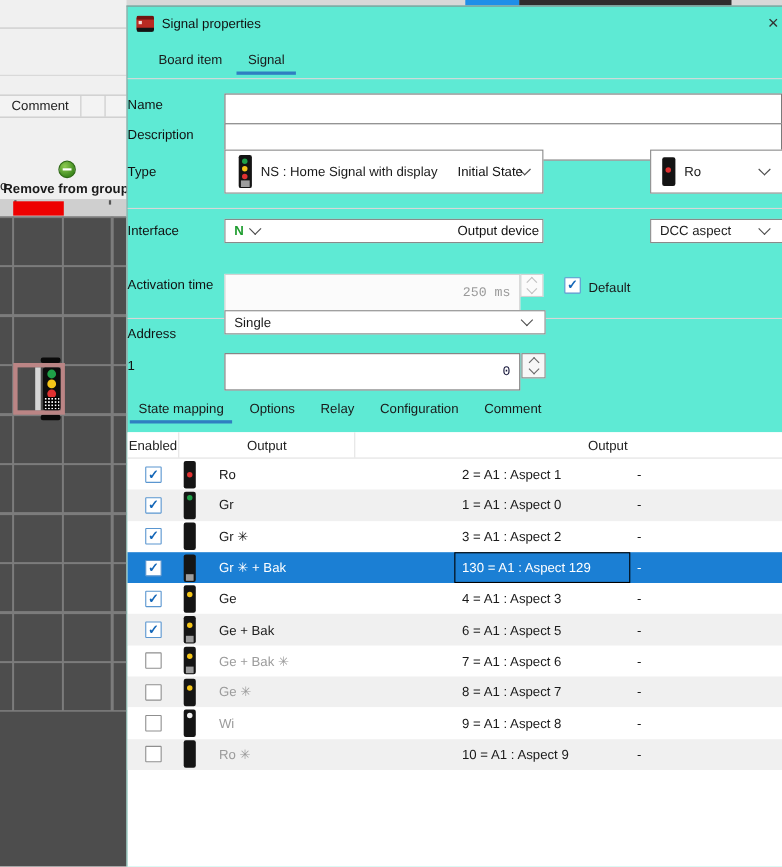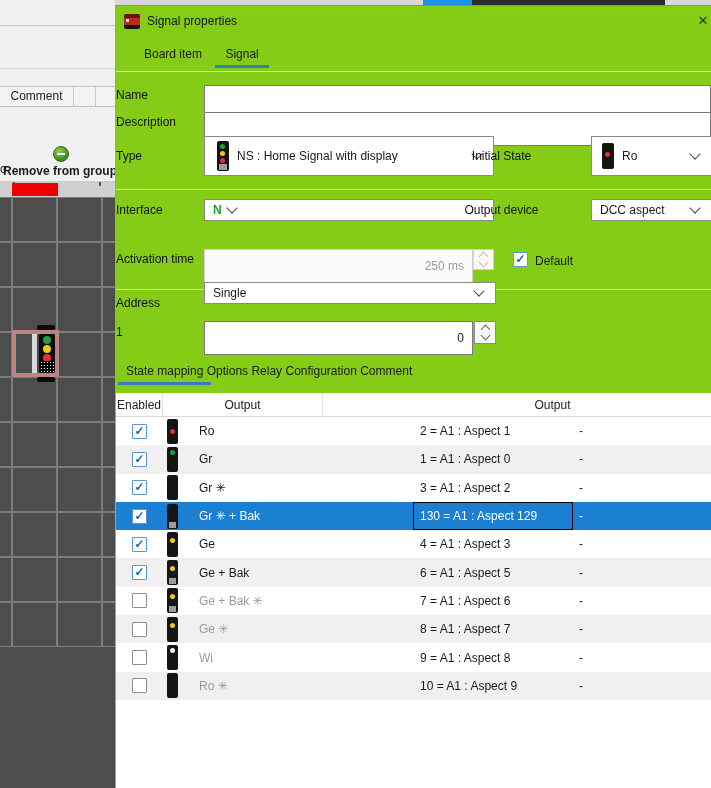--- a/index.html
+++ b/index.html
@@ -37,38 +37,38 @@
   #tile-mast{position:absolute;left:16px;top:0;width:5px;height:39px;background:#d8d8d8;}
   #tile-head{position:absolute;left:23px;top:0;width:16px;height:39px;background:#0d0d0d;border-radius:2px;}
   #tile-head .lamp{position:absolute;left:4px;width:8px;height:8px;border-radius:50%;}
   #tile-matrix{position:absolute;left:1px;top:27px;width:14px;height:11px;background:#000;
                background-image:radial-gradient(#fff 34%, transparent 40%);background-size:3px 3px;}
   .tile-cap{position:absolute;width:18px;height:5px;background:#0a0a0a;border-radius:2px;}
   
   #top-strip{position:absolute;left:115px;top:0;width:596px;height:5px;background:#d8d8d8;}
   #top-strip .seg{position:absolute;top:0;height:5px;}
   
-  #dialog{position:absolute;left:115px;top:5px;width:596px;height:783px;background:#84cc16;
+  #dialog{position:absolute;left:115px;top:5px;width:596px;height:783px;background:#5eead4;
           border-left:1px solid #9f9f9f;border-top:1px solid #8a8a8a;box-sizing:border-box;}
   #titlebar{position:absolute;left:0;top:0;width:100%;height:30px;}
   #app-icon{position:absolute;left:8px;top:8px;width:16px;height:15px;background:#b92a22;
             border-radius:2px;border-top:4px solid #701410;border-bottom:4px solid #141414;box-sizing:border-box;}
   #app-icon i{position:absolute;left:2px;top:1px;width:3px;height:3px;background:#f4d9d4;}
   #dlg-title{position:absolute;left:31px;top:8px;color:#111;}
   #close-btn{position:absolute;left:578px;top:6px;width:18px;height:18px;font-size:13px;color:#333;
              text-align:center;line-height:18px;cursor:default;}
   .tabs{position:absolute;left:18px;top:38px;height:26px;}
   .tab{position:relative;display:inline-block;padding:3px 10px;margin-right:0px;color:#1a1a1a;cursor:default;}
   .tab.selected::after{content:'';position:absolute;left:0;right:0;bottom:-4px;height:3px;background:var(--accent);}
   #tab-sep{position:absolute;left:0;top:65px;width:596px;height:1px;background:#dadada;}
   
   .flabel{position:absolute;left:0;width:81px;text-align:left;color:#111;}
-  .flabel2{position:absolute;text-align:center;color:#111;}
+  .flabel2{position:absolute;text-align:left;color:#111;}
   .tbox{position:absolute;background:#fff;border:1px solid #7a7a7a;box-sizing:border-box;
-        font-family:Liberation Sans, sans-serif;font-size:12px;padding:16px 5px;outline:none;}
+        font-family:Liberation Mono, monospace;font-size:12px;padding:16px 5px;outline:none;}
   .combo{position:absolute;background:#fff;border:1px solid #8a8a8a;box-sizing:border-box;
          display:flex;align-items:center;cursor:default;}
   .combo .ctext{flex:1;padding-left:8px;white-space:nowrap;overflow:hidden;}
   .chev{width:7px;height:7px;border-right:1.4px solid #4a4a4a;border-bottom:1.4px solid #4a4a4a;
         transform:rotate(45deg);margin:-4px 12px 0 6px;flex:none;}
   .sig-ico{position:relative;display:inline-block;flex:none;background:#141414;border-radius:2px;}
   .sig-ico .dot{position:absolute;border-radius:50%;}
   .spinbox{position:absolute;box-sizing:border-box;display:flex;flex-direction:column;
            align-items:center;justify-content:center;gap:3px;background:#f7f7f7;border:1px solid #8a8a8a;}
   .spinbox.dis{border-color:#d2d2d2;background:#fbfbfb;}
@@ -76,21 +76,21 @@
   .sarr.up{transform:rotate(-135deg);margin-bottom:-2px;}
   .sarr.dn{transform:rotate(45deg);margin-top:-2px;}
   .spinbox.dis .sarr{border-color:#c0c0c0;}
   .cbx{display:inline-block;width:15px;height:15px;background:#fff;border:1px solid #8f8f8f;
        box-sizing:border-box;border-radius:1px;text-align:center;line-height:12px;
        font-size:12px;font-weight:bold;color:#1567b8;}
   .cbx.on{border-color:#5a96d0;}
   .fsep{position:absolute;left:0;width:596px;height:1px;background:#d7d7d7;}
   
   #subtabs{position:absolute;left:10px;top:358px;height:24px;}
-  .subtab{position:relative;display:inline-block;color:#1a1a1a;cursor:default;}
+  .subtab{position:relative;display:inline-block;margin-right:20px;color:#1a1a1a;cursor:default;}
   .subtab.selected::after{content:'';position:absolute;left:-8px;right:-8px;bottom:-7px;height:3px;background:var(--accent);}
   
   #table{position:absolute;left:0;top:387px;width:596px;height:396px;background:#fff;}
   #thead{display:flex;height:23px;border-bottom:1px solid #d9d9d9;background:#fff;}
   .th{display:flex;align-items:center;justify-content:center;color:#222;box-sizing:border-box;}
   .th0{width:47px;border-right:1px solid #e3e3e3;}
   .th1{width:250px;border-right:1px solid #e3e3e3;}
   .th2{width:160px;border-right:1px solid #e3e3e3;}
   .th3{flex:1;padding-left:70px;}
   .trow{display:flex;height:28.3px;align-items:center;background:#fff;}

